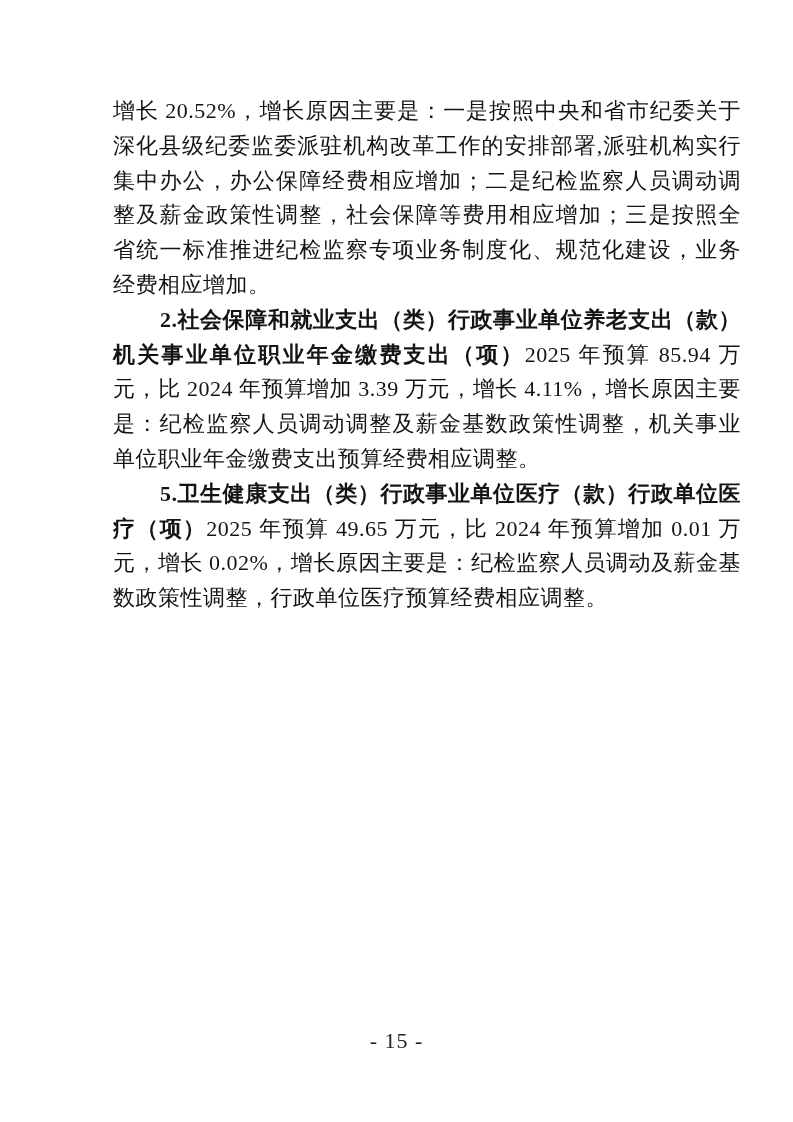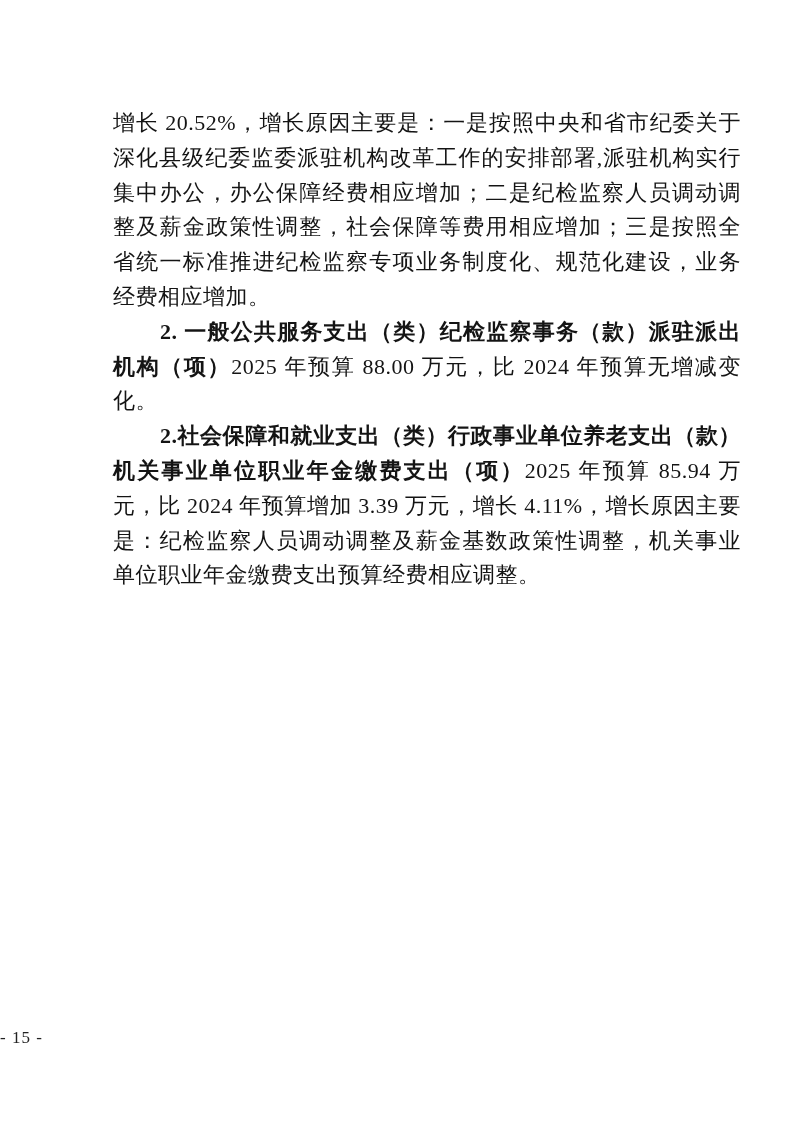--- a/index.html
+++ b/index.html
@@ -12,21 +12,21 @@
     width: 793px;
     height: 1122px;
     background: #ffffff;
     overflow: hidden;
     font-family: "Liberation Serif", "DejaVu Serif", serif;
     color: #141414;
   }
   .content {
     position: absolute;
     left: 113px;
-    top: 106px;
+    top: 94px;
     width: 628px;
     font-size: 22px;
     line-height: 34.8px;
     text-align: justify;
     text-justify: inter-ideograph;
     letter-spacing: 0.5px;
   }
   .content p {
     margin: 0;
     padding: 0;
@@ -36,34 +36,35 @@
     text-indent: 0;
   }
   .lead {
     font-weight: bold;
   }
   .footer {
     position: absolute;
     left: 0;
     right: 0;
     top: 1028px;
-    font-size: 17px;
+    text-align: center;
+    font-size: 22px;
     letter-spacing: 1px;
     color: #222;
   }
 </style>
 </head>
 <body>
 
 <div class="page">
   <div class="content">
     <p class="continuation"><span class="lead"></span><span>增长 20.52%，增长原因主要是：一是按照中央和省市纪委关于深化县级纪委监委派驻机构改革工作的安排部署,派驻机构实行集中办公，办公保障经费相应增加；二是纪检监察人员调动调整及薪金政策性调整，社会保障等费用相应增加；三是按照全省统一标准推进纪检监察专项业务制度化、规范化建设，业务经费相应增加。</span></p>
 
-    <p><span class="lead">2. 一般公共服务支出（类）纪检监察事务（款）派驻派出机构（项）</span><span>2025 年预算 88.00 万元，比 2024 年预算无增减变化。</span></p>
 
 
     <p><span class="lead">2.社会保障和就业支出（类）行政事业单位养老支出（款）机关事业单位职业年金缴费支出（项）</span><span>2025 年预算 85.94 万元，比 2024 年预算增加 3.39 万元，增长 4.11%，增长原因主要是：纪检监察人员调动调整及薪金基数政策性调整，机关事业单位职业年金缴费支出预算经费相应调整。</span></p>
 
+    <p><span class="lead">5.卫生健康支出（类）行政事业单位医疗（款）行政单位医疗（项）</span><span>2025 年预算 49.65 万元，比 2024 年预算增加 0.01 万元，增长 0.02%，增长原因主要是：纪检监察人员调动及薪金基数政策性调整，行政单位医疗预算经费相应调整。</span></p>
 
   </div>
 
   <div class="footer">- 15 -</div>
 </div>
 
 </body></html>

